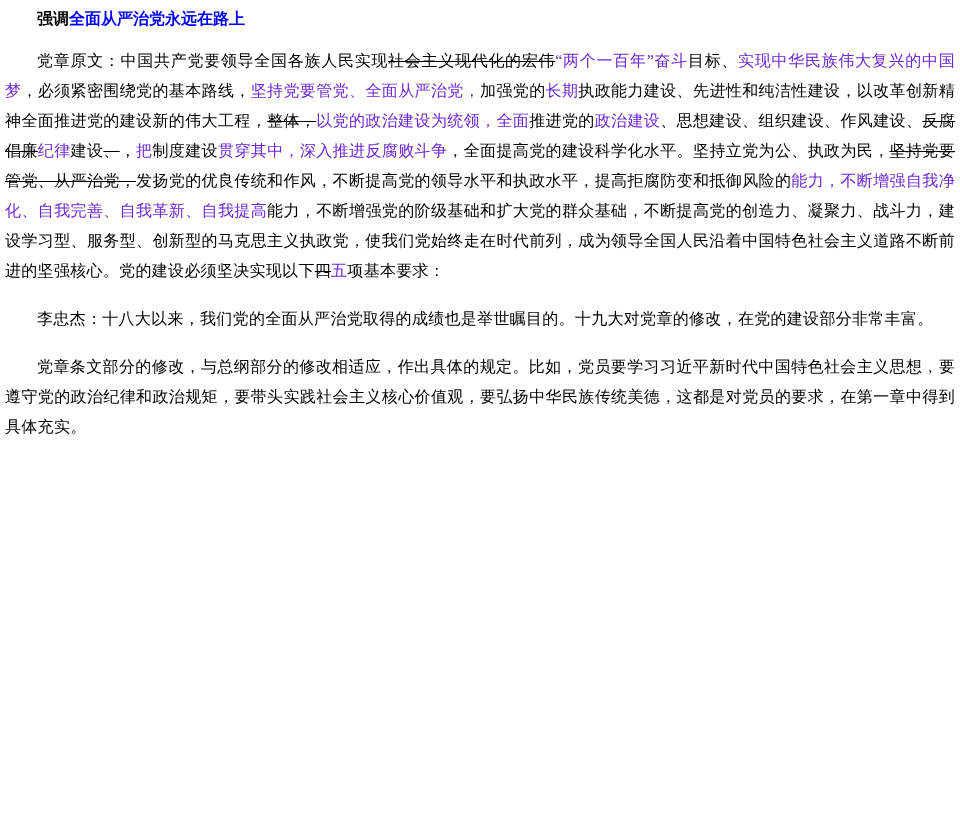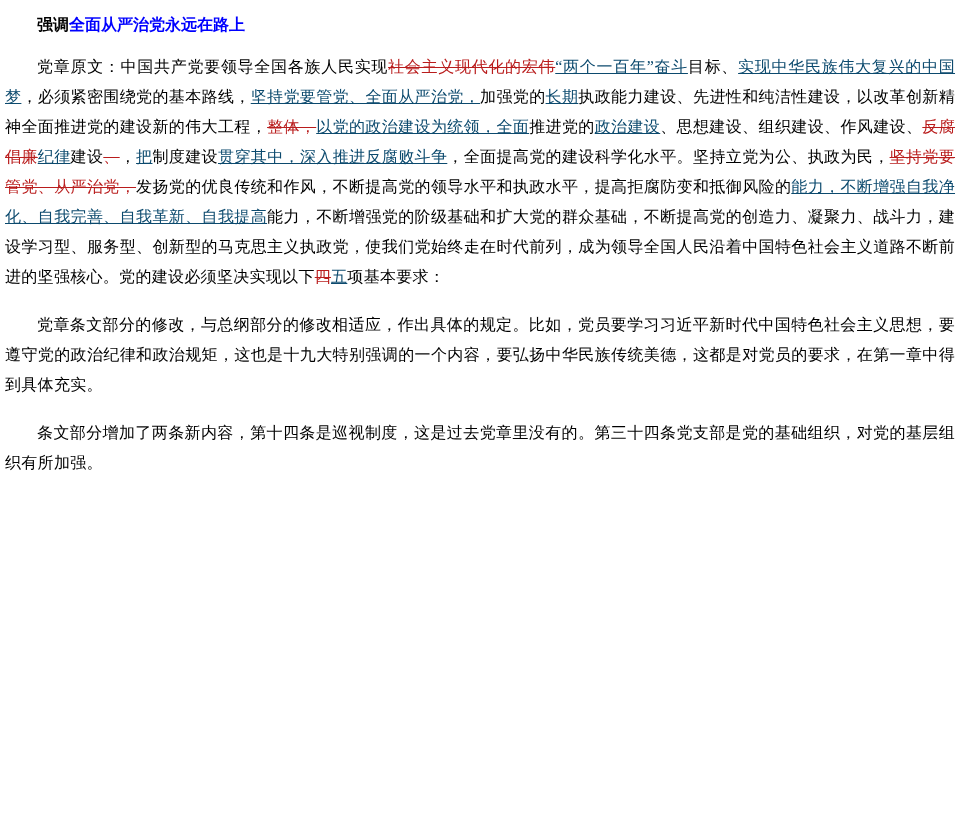--- a/index.html
+++ b/index.html
@@ -9,52 +9,51 @@
   }
   body {
     width: 960px;
     height: 824px;
     overflow: hidden;
   }
   .page {
     box-sizing: border-box;
     width: 960px;
     height: 824px;
-    padding: 10px 5px 10px 5px;
+    padding: 4px 5px 10px 5px;
     font-family: "Liberation Serif", "DejaVu Serif", serif;
     font-size: 16px;
     color: #000000;
   }
   .doc-title {
     font-weight: bold;
     font-size: 16px;
     text-indent: 2em;
     margin: 4px 0 16px 0;
     line-height: 22px;
   }
   .t-blue { color: #0000ff; }
   #paragraphs p {
     margin: 0 0 18px 0;
     line-height: 30px;
     text-indent: 2em;
     text-align: justify;
     letter-spacing: 0.3px;
   }
   span.ins {
-    color: #0c4a6e;
-    text-decoration: underline;
+    color: #6d28d9;
   }
   span.del {
-    color: #b91c1c;
+    color: #000000;
     text-decoration: line-through;
   }
 </style>
 </head>
 <body>
 
 <div class="page">
   <div class="doc-title"><span>强调</span><span class="t-blue">全面从严治党永远在路上</span></div>
   <div id="paragraphs">
       <p><span>党章原文：中国共产党要领导全国各族人民实现</span><span class="del">社会主义现代化的宏伟</span><span class="ins">“两个一百年”奋斗</span><span>目标、</span><span class="ins">实现中华民族伟大复兴的中国梦</span><span>，必须紧密围绕党的基本路线，</span><span class="ins">坚持党要管党、全面从严治党，</span><span>加强党的</span><span class="ins">长期</span><span>执政能力建设、先进性和纯洁性建设，以改革创新精神全面推进党的建设新的伟大工程，</span><span class="del">整体，</span><span class="ins">以党的政治建设为统领，全面</span><span>推进党的</span><span class="ins">政治建设</span><span>、思想建设、组织建设、作风建设、</span><span class="del">反腐倡廉</span><span class="ins">纪律</span><span>建设</span><span class="del">、</span><span>，</span><span class="ins">把</span><span>制度建设</span><span class="ins">贯穿其中，深入推进反腐败斗争</span><span>，全面提高党的建设科学化水平。坚持立党为公、执政为民，</span><span class="del">坚持党要管党、从严治党，</span><span>发扬党的优良传统和作风，不断提高党的领导水平和执政水平，提高拒腐防变和抵御风险的</span><span class="ins">能力，不断增强自我净化、自我完善、自我革新、自我提高</span><span>能力，不断增强党的阶级基础和扩大党的群众基础，不断提高党的创造力、凝聚力、战斗力，建设学习型、服务型、创新型的马克思主义执政党，使我们党始终走在时代前列，成为领导全国人民沿着中国特色社会主义道路不断前进的坚强核心。党的建设必须坚决实现以下</span><span class="del">四</span><span class="ins">五</span><span>项基本要求：</span></p>
-      <p>党章条文部分的修改，与总纲部分的修改相适应，作出具体的规定。比如，党员要学习习近平新时代中国特色社会主义思想，要遵守党的政治纪律和政治规矩，这也是十九大特别强调的一个内容，要弘扬中华民族传统美德，这都是对党员的要求，在第一章中得到具体充实。</p>
-      <p>条文部分增加了两条新内容，第十四条是巡视制度，这是过去党章里没有的。第三十四条党支部是党的基础组织，对党的基层组织有所加强。</p>
+      <p>李忠杰：十八大以来，我们党的全面从严治党取得的成绩也是举世瞩目的。十九大对党章的修改，在党的建设部分非常丰富。</p>
+      <p>党章条文部分的修改，与总纲部分的修改相适应，作出具体的规定。比如，党员要学习习近平新时代中国特色社会主义思想，要遵守党的政治纪律和政治规矩，要带头实践社会主义核心价值观，要弘扬中华民族传统美德，这都是对党员的要求，在第一章中得到具体充实。</p>
     </div>
 </div>
 
 </body></html>

